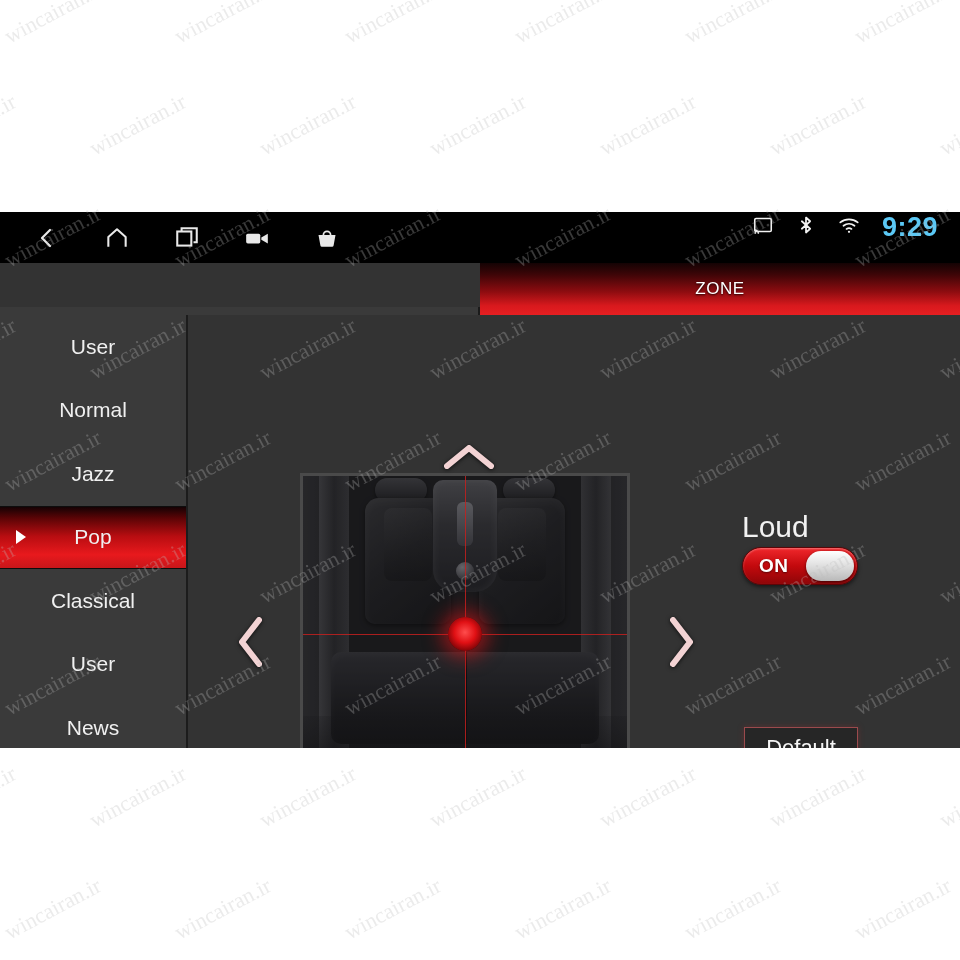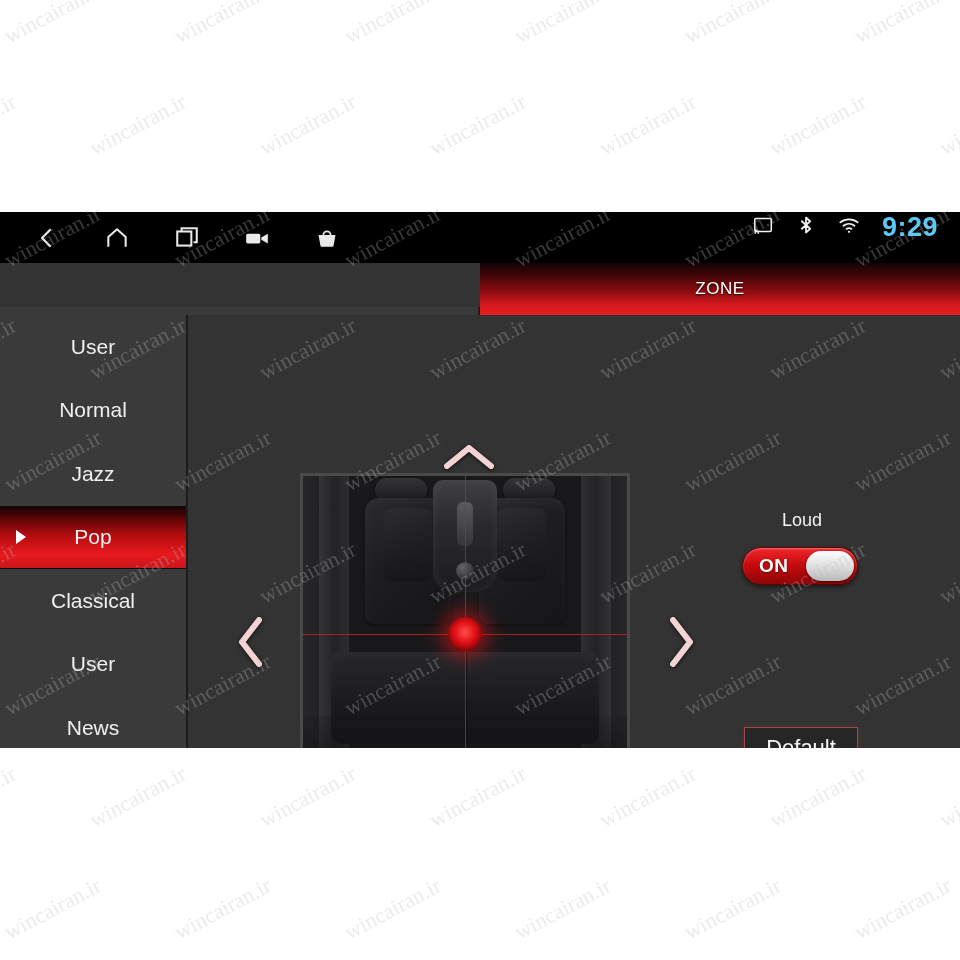--- a/index.html
+++ b/index.html
@@ -191,21 +191,21 @@
     display:flex;align-items:center;justify-content:center;
     filter:drop-shadow(0 1px 2px rgba(0,0,0,.7));
   }
   #arrow-up{left:438px;top:122px;width:62px;height:40px;}
   #arrow-left{left:228px;top:296px;width:46px;height:62px;}
   #arrow-right{left:658px;top:296px;width:46px;height:62px;}
 
   
   #loud-label{
     position:absolute;left:742px;top:195px;width:120px;
-    text-align:center;color:#f2f2f2;font-size:18px;
+    text-align:left;color:#f2f2f2;font-size:30px;
   }
   #loud-toggle{
     position:absolute;left:742px;top:232px;
     width:116px;height:38px;border-radius:19px;
     background:linear-gradient(180deg,#f0272b 0%,#c3090d 50%,#8e0508 100%);
     border:1px solid #5e0406;
     box-shadow:0 2px 4px rgba(0,0,0,.55), inset 0 1px 2px rgba(255,255,255,.35);
     display:flex;align-items:center;
     box-sizing:border-box;
   }

